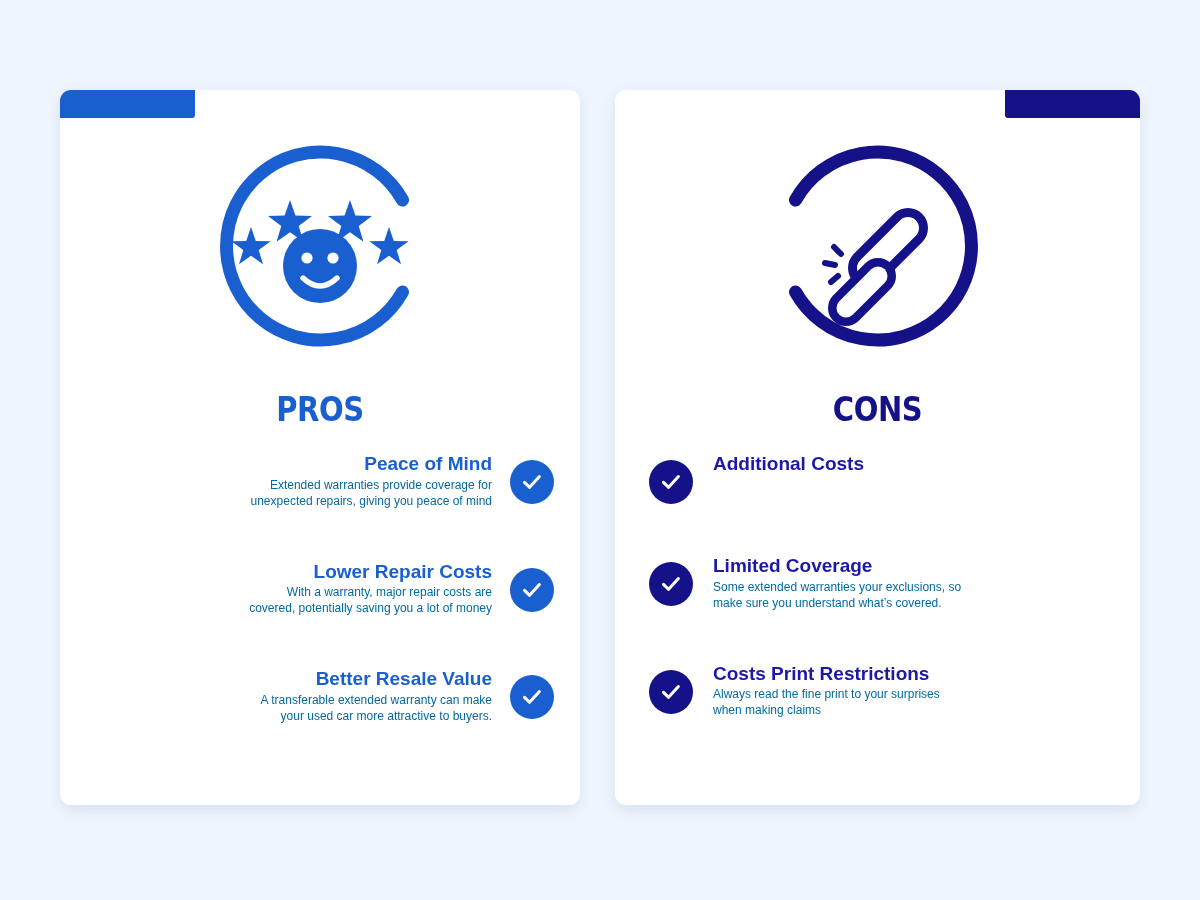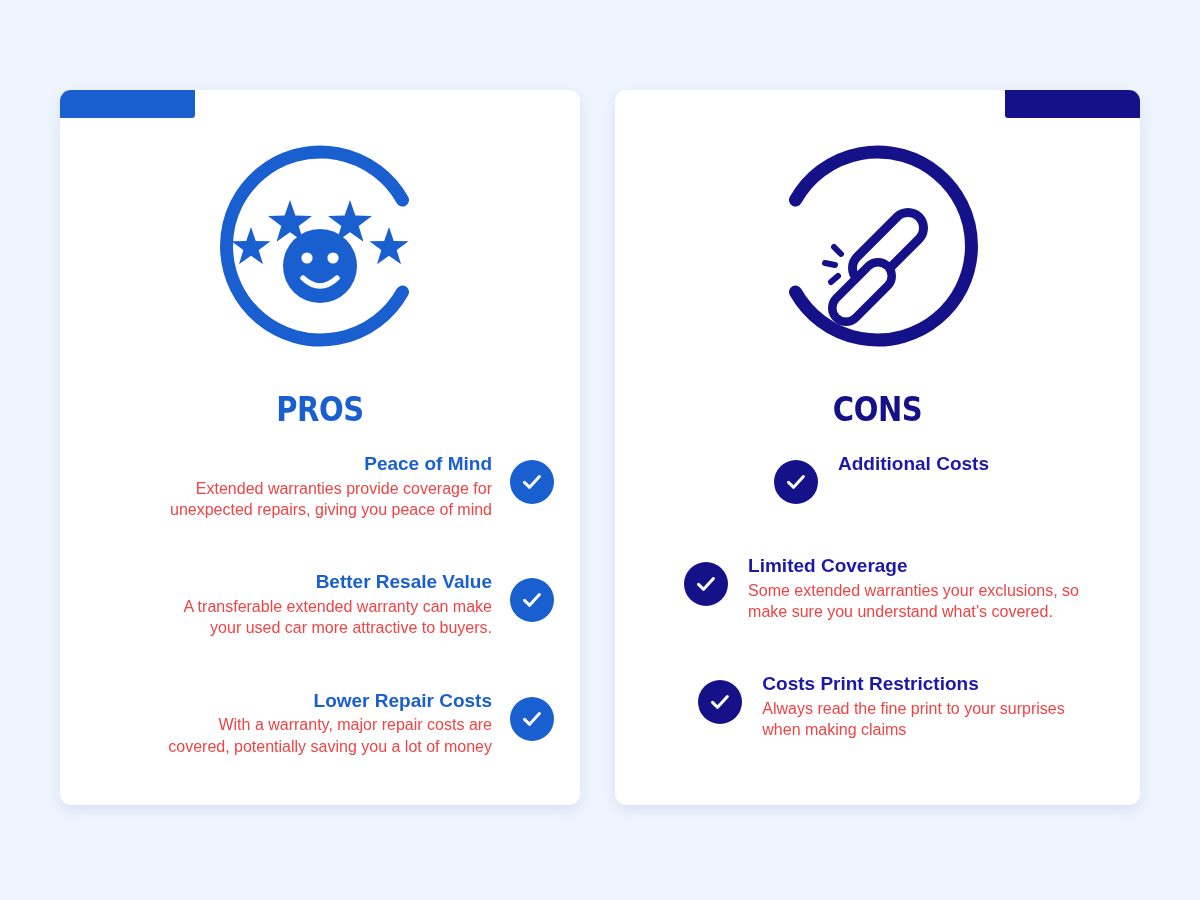--- a/index.html
+++ b/index.html
@@ -79,37 +79,37 @@
     box-sizing: border-box;
   }
   .item {
     display: flex;
     align-items: flex-start;
     margin-bottom: 50px;
   }
   .item:last-child { margin-bottom: 0; }
 
   .item-pros { flex-direction: row; justify-content: flex-end; }
-  .item-cons { flex-direction: row; justify-content: center; }
+  .item-cons { flex-direction: row; justify-content: flex-start; }
 
   .item-text-pros { text-align: right; margin-right: 18px; max-width: 400px; }
   .item-text-cons { text-align: left;  margin-left: 20px;  max-width: 430px; }
 
   .item-title {
     font-size: 19px;
     font-weight: 700;
     line-height: 1.25;
     margin-bottom: 2px;
   }
   .t-pros { color: #1a5fd0; }
   .t-cons { color: #1c18a8; }
 
   .item-desc {
-    font-size: 16px;
-    color: #ef4444;
+    font-size: 12px;
+    color: #0369a1;
     line-height: 1.33;
     white-space: pre-line;
   }
 
   
   .badge {
     flex: 0 0 auto;
     width: 44px;
     height: 44px;
     border-radius: 50%;
@@ -162,36 +162,36 @@
         </div>
         <div class="badge badge-pros">
           <svg width="24" height="24" viewBox="0 0 24 24">
             <path d="M 4.5 12.4 L 9.6 17.3 L 19.4 6.6" fill="none" stroke="#ffffff" stroke-width="3" stroke-linecap="round" stroke-linejoin="round"></path>
           </svg>
         </div>
       </div>
 
       <div class="item item-pros">
         <div class="item-text-pros">
+          <div class="item-title t-pros">Lower Repair Costs</div>
+          <div class="item-desc">With a warranty, major repair costs are
+covered, potentially saving you a lot of money</div>
+        </div>
+        <div class="badge badge-pros">
+          <svg width="24" height="24" viewBox="0 0 24 24">
+            <path d="M 4.5 12.4 L 9.6 17.3 L 19.4 6.6" fill="none" stroke="#ffffff" stroke-width="3" stroke-linecap="round" stroke-linejoin="round"></path>
+          </svg>
+        </div>
+      </div>
+
+      <div class="item item-pros">
+        <div class="item-text-pros">
           <div class="item-title t-pros">Better Resale Value</div>
           <div class="item-desc">A transferable extended warranty can make
 your used car more attractive to buyers.</div>
-        </div>
-        <div class="badge badge-pros">
-          <svg width="24" height="24" viewBox="0 0 24 24">
-            <path d="M 4.5 12.4 L 9.6 17.3 L 19.4 6.6" fill="none" stroke="#ffffff" stroke-width="3" stroke-linecap="round" stroke-linejoin="round"></path>
-          </svg>
-        </div>
-      </div>
-
-      <div class="item item-pros">
-        <div class="item-text-pros">
-          <div class="item-title t-pros">Lower Repair Costs</div>
-          <div class="item-desc">With a warranty, major repair costs are
-covered, potentially saving you a lot of money</div>
         </div>
         <div class="badge badge-pros">
           <svg width="24" height="24" viewBox="0 0 24 24">
             <path d="M 4.5 12.4 L 9.6 17.3 L 19.4 6.6" fill="none" stroke="#ffffff" stroke-width="3" stroke-linecap="round" stroke-linejoin="round"></path>
           </svg>
         </div>
       </div>
 
     </div>
   </div>

